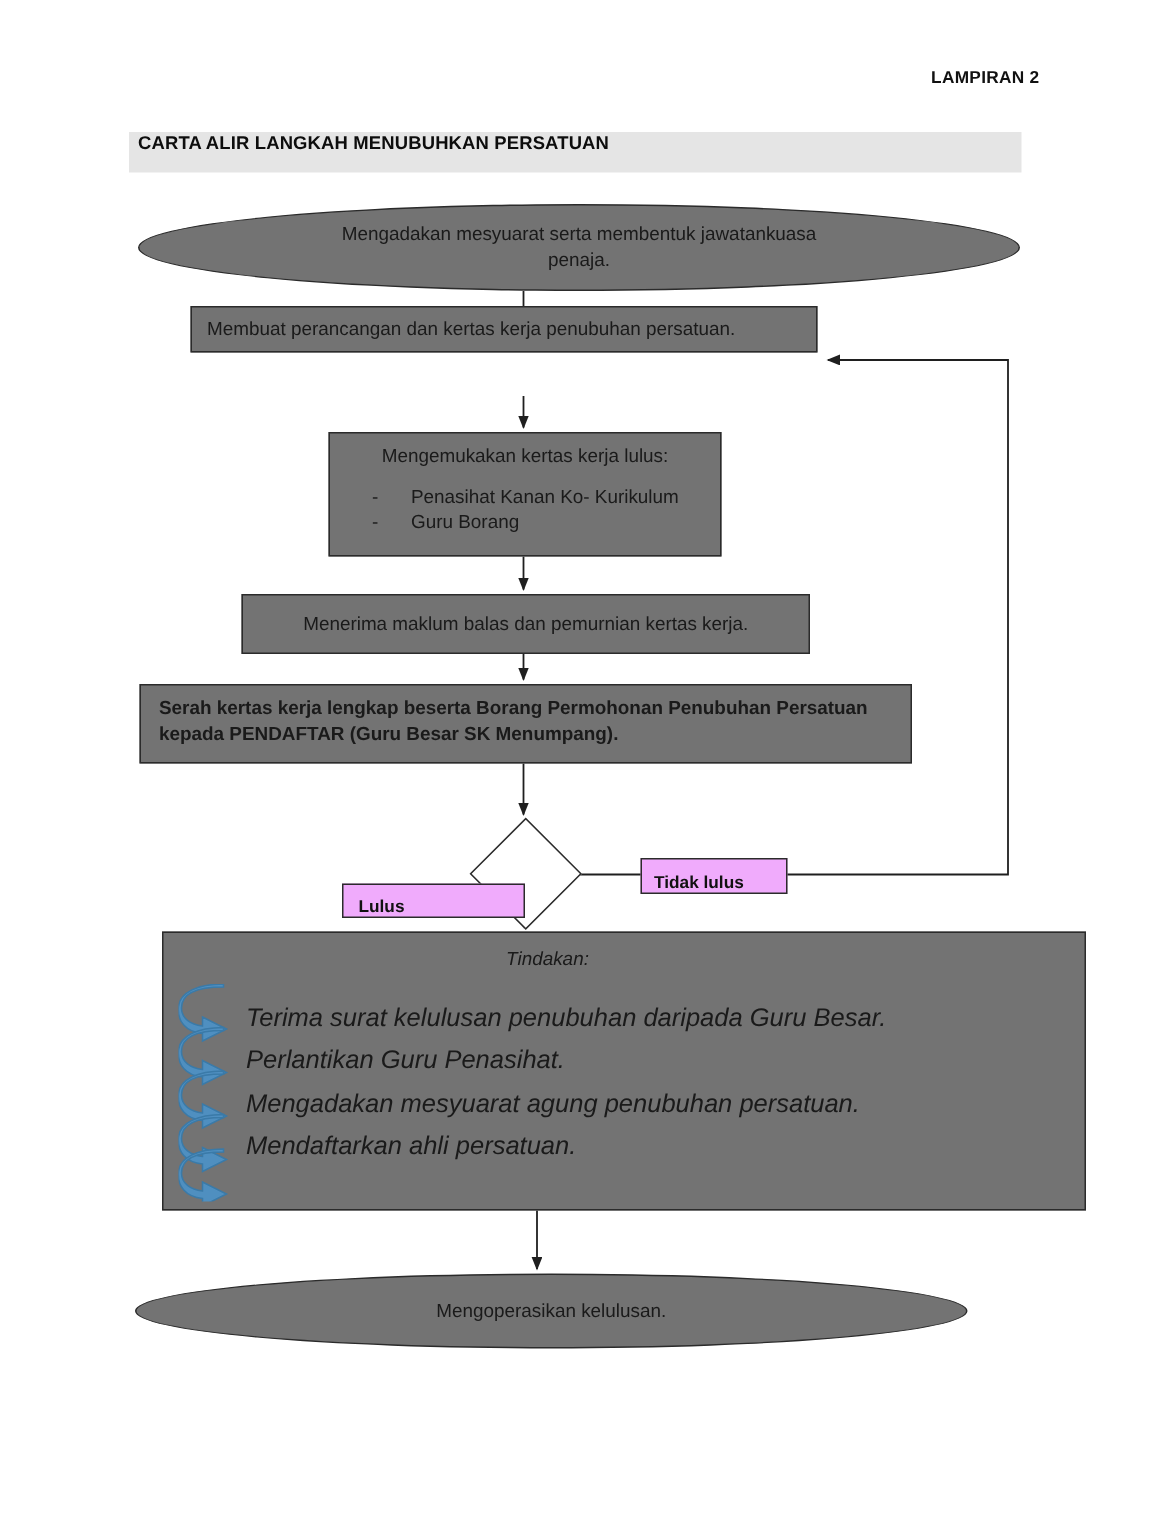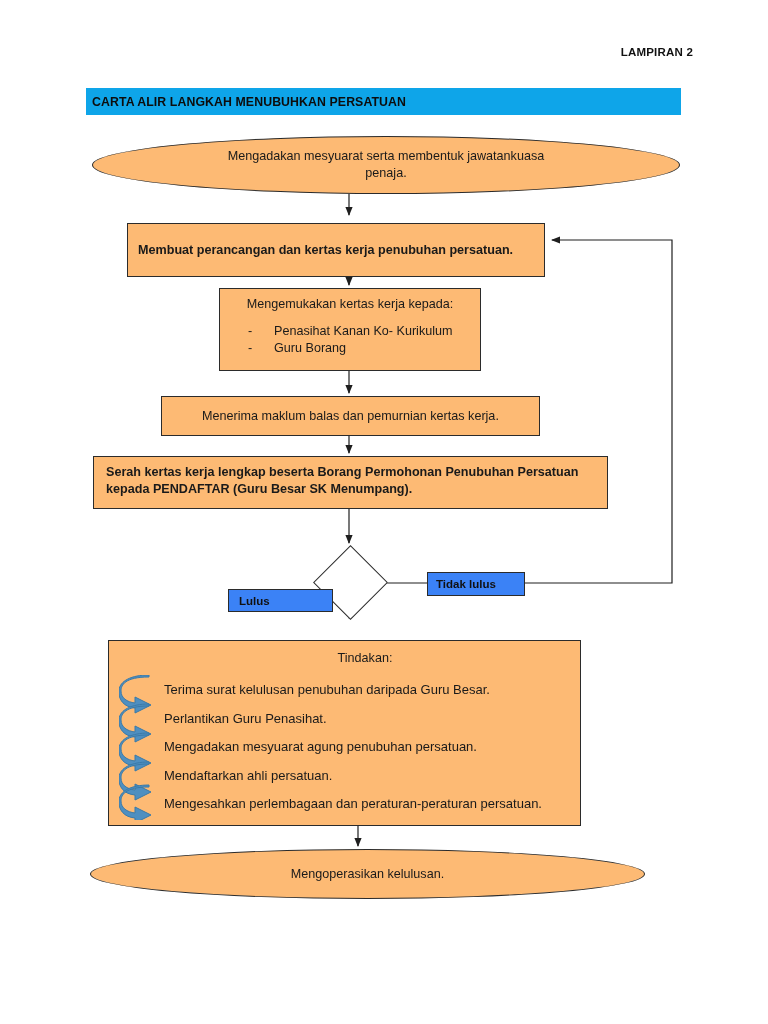--- a/index.html
+++ b/index.html
@@ -16,105 +16,105 @@
 
   
   .lampiran{
     position:absolute; left:12px; top:46px; width:681px;
     text-align:right;
     font-size:11.5px; font-weight:bold; letter-spacing:.2px;
     color:#111;
   }
   .title-bar{
     position:absolute; left:86px; top:88px; width:595px; height:27px;
-    background:#0ea5e9;
-    display:flex; align-items:center;
+    background:#e5e5e5;
+    display:flex; align-items:flex-start;
   }
   .title-bar .title-text{
     padding-left:6px;
     font-size:12.3px; font-weight:bold; letter-spacing:.1px; color:#0d0d0d;
   }
 
   
   svg.connectors{position:absolute;left:0;top:0;width:768px;height:1024px;pointer-events:none;}
 
   
   .node{
     position:absolute;
     box-sizing:border-box;
-    background:#fdba74;
+    background:#737373;
     border:1px solid #2b2b2b;
     font-size:12.6px;
     line-height:1.35;
     color:#1a1a1a;
   }
   .ellipse{
     border-radius:50%;
     display:flex;align-items:center;justify-content:center;
     text-align:center;
   }
   .box-center{display:flex;align-items:center;justify-content:center;text-align:center;}
   .box-left{display:flex;align-items:center;}
 
   #node-ellipse-top{ left:92px; top:136px; width:588px; height:58px; }
   #node-ellipse-top .txt{width:430px;}
 
-  #node-perancangan{ left:127px; top:223px; width:418px; height:54px;font-weight:bold; }
+  #node-perancangan{ left:127px; top:204px; width:418px; height:31px; }
   #node-perancangan .txt{padding-left:10px;}
 
   #node-kemuka{ left:219px; top:288px; width:262px; height:83px; padding:7px 10px 6px 10px;}
   #node-kemuka .head{text-align:center;}
   #node-kemuka ul{list-style:none;margin:10px 0 0 0;padding:0 0 0 18px;}
   #node-kemuka li{display:flex;gap:4px;}
   #node-kemuka li .dash{width:22px;}
 
   #node-maklumbalas{ left:161px; top:396px; width:379px; height:40px;align-items:center; }
 
   #node-serah{ left:93px; top:456px; width:515px; height:53px; padding:7px 0 0 12px;font-weight:bold;}
 
-  #node-tindakan{ left:108px; top:640px; width:473px; height:186px; }
+  #node-tindakan{ left:108px; top:621px; width:616px; height:186px;font-style:italic; }
 
   #node-ellipse-bottom{ left:90px; top:849px; width:555px; height:50px; }
 
   
   #node-diamond{
     position:absolute; left:313px; top:545px; width:72px; height:72px;
   }
   #node-diamond .dm{
     position:absolute; left:50%; top:50%;
     width:51px;height:51px;
     margin-left:-25.5px;margin-top:-25.5px;
     border:1px solid #2b2b2b; background:#fff;
     transform:rotate(45deg);
   }
 
   
   .tag{
     position:absolute;box-sizing:border-box;
-    background:#3b82f6;border:1px solid #2b2b2b;
+    background:#f0abfc;border:1px solid #2b2b2b;
     font-size:11.5px;font-weight:bold;
-    display:flex;align-items:center;
+    display:flex;align-items:flex-end;
     color:#111;
     font-stretch:condensed;
   }
-  #tag-lulus{left:228px;top:589px;width:105px;height:23px;padding-left:10px;}
+  #tag-lulus{left:228px;top:589px;width:122px;height:23px;padding-left:10px;}
   #tag-tidak-lulus{left:427px;top:572px;width:98px;height:24px;padding-left:8px;}
 
   
   .tind-head{
     position:absolute;left:0;top:9px;width:512px;text-align:center;
     font-size:12.6px;
   }
   .tind-list{
     position:absolute;left:55px;top:40px;width:450px;
   }
   .tind-list .item{
     height:28.6px;
-    display:flex;align-items:flex-start;
-    font-size:13px;
+    display:flex;align-items:flex-end;
+    font-size:17px;
     white-space:nowrap;
   }
   .coil{
     position:absolute;left:10px;top:34px;width:46px;height:145px;
   }
 </style>
 </head>
 <body>
 
 <div class="page">
@@ -157,21 +157,21 @@
       <br>
       <span>penaja.</span>
     </div>
   </div>
 
   <div class="node box-left" id="node-perancangan">
     <span class="txt">Membuat perancangan dan kertas kerja penubuhan persatuan.</span>
   </div>
 
   <div class="node" id="node-kemuka">
-    <div class="head">Mengemukakan kertas kerja kepada:</div>
+    <div class="head">Mengemukakan kertas kerja lulus:</div>
     <ul>
       <li>
         <span class="dash">-</span>
         <span>Penasihat Kanan Ko- Kurikulum</span>
       </li>
       <li>
         <span class="dash">-</span>
         <span>Guru Borang</span>
       </li>
     </ul>
@@ -235,23 +235,20 @@
       </div>
       <div class="item">
         <span>Perlantikan Guru Penasihat.</span>
       </div>
       <div class="item">
         <span>Mengadakan mesyuarat agung penubuhan persatuan.</span>
       </div>
       <div class="item">
         <span>Mendaftarkan ahli persatuan.</span>
       </div>
-      <div class="item">
-        <span>Mengesahkan perlembagaan dan peraturan-peraturan persatuan.</span>
-      </div>
     </div>
   </div>
 
   <div class="node ellipse" id="node-ellipse-bottom">
     <span>Mengoperasikan kelulusan.</span>
   </div>
 
 </div>
 
 </body></html>

